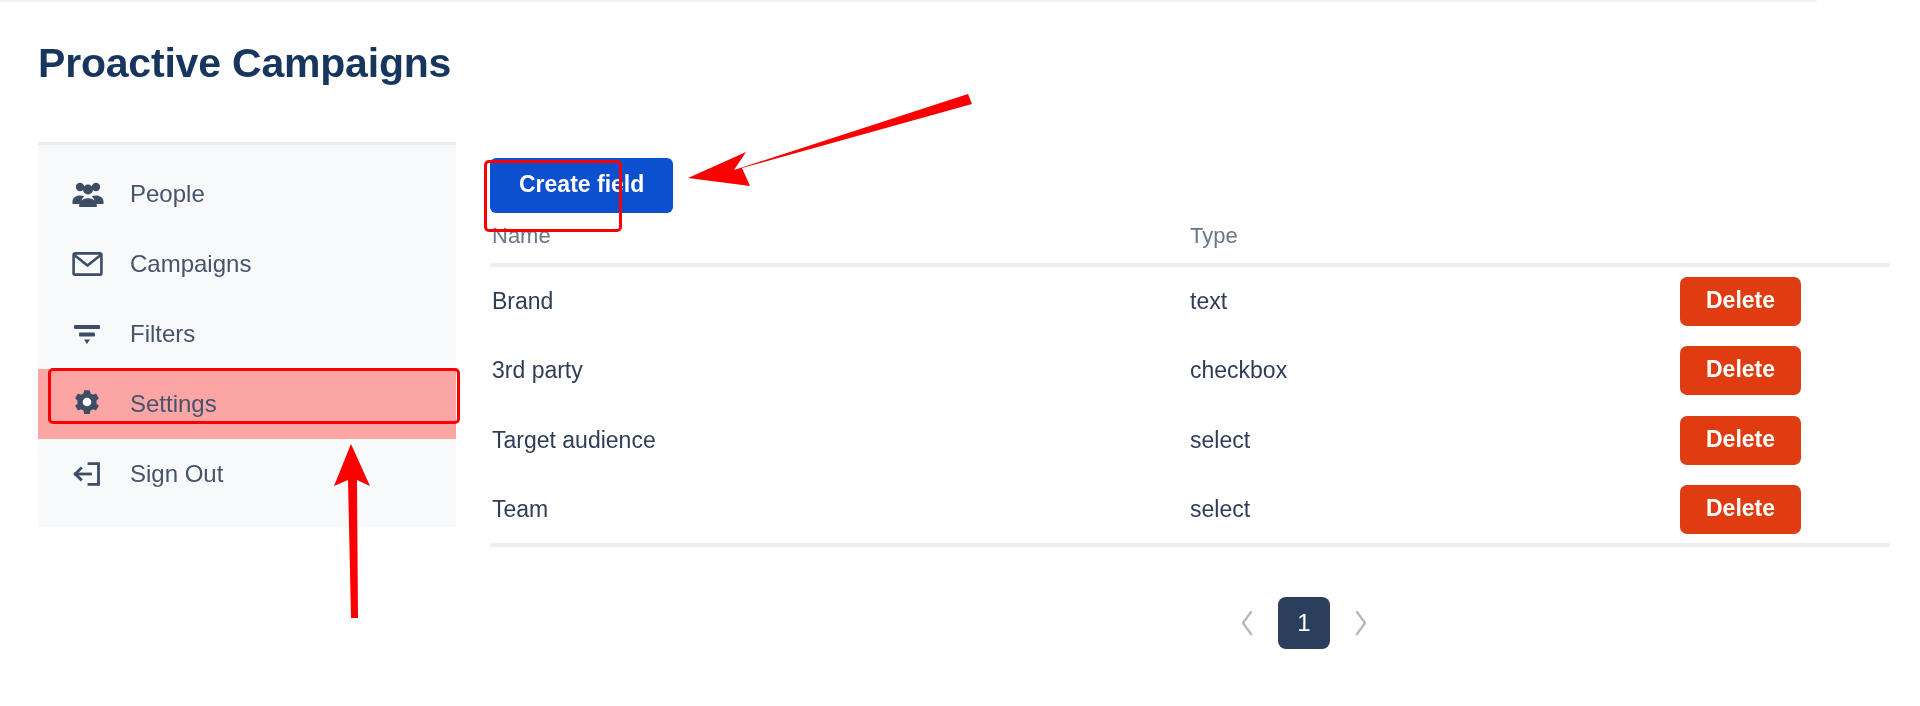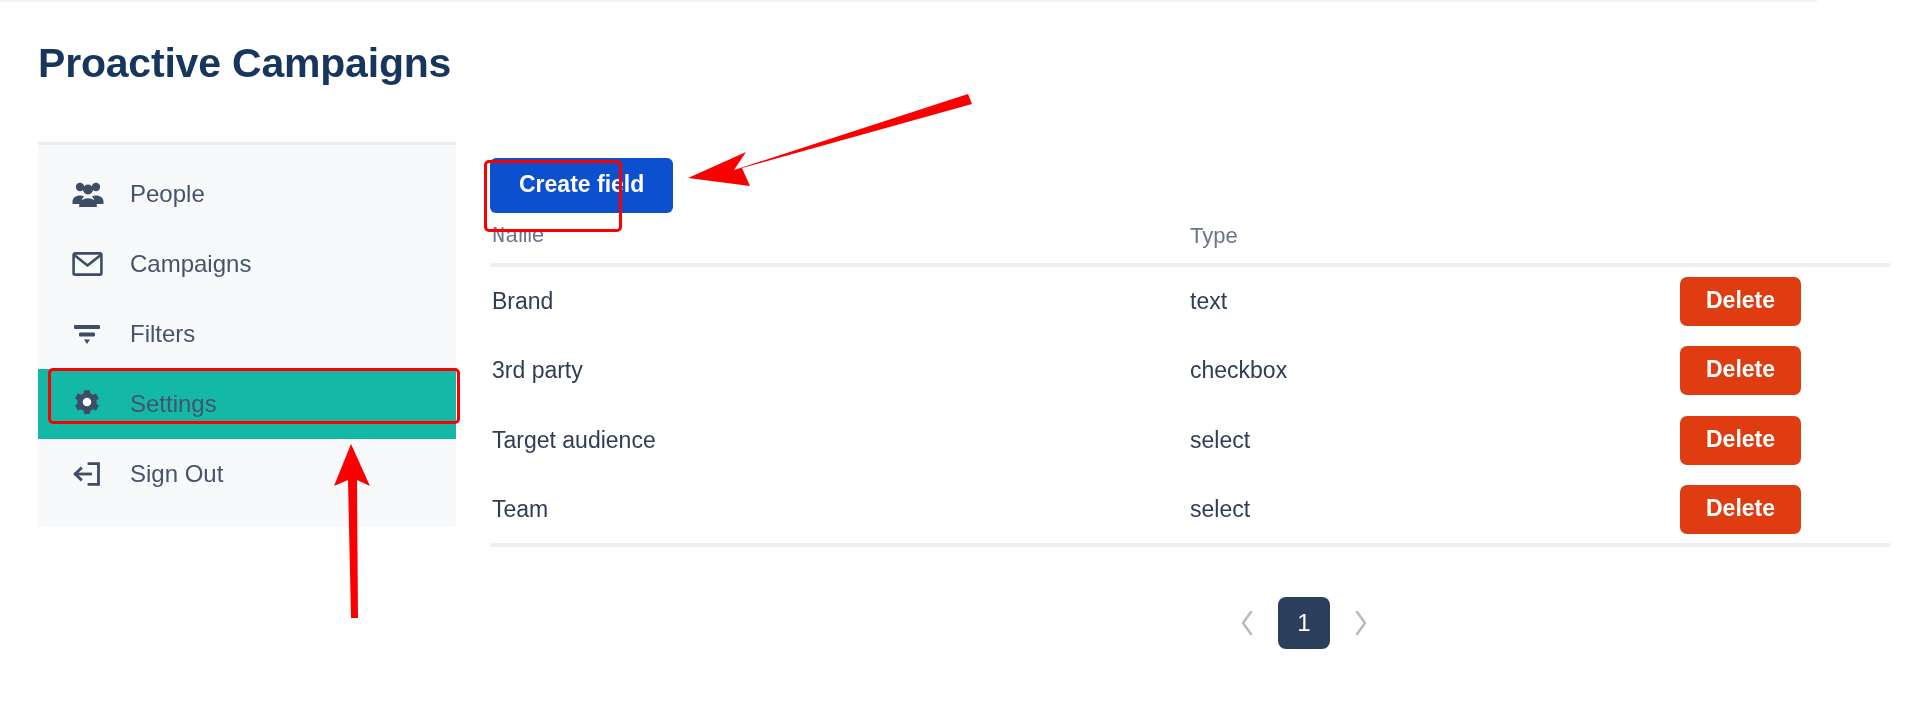--- a/index.html
+++ b/index.html
@@ -46,21 +46,21 @@
   .nav-item {
     position: relative;
     display: flex;
     align-items: center;
     height: 70px;
     padding-left: 34px;
     cursor: pointer;
   }
 
   .nav-item.active {
-    background: #14b8a6;
+    background: #fca5a5;
   }
 
   .nav-icon {
     width: 42px;
     height: 36px;
     display: flex;
     align-items: center;
     justify-content: flex-start;
     color: #3e4d66;
     flex: 0 0 auto;
@@ -106,21 +106,21 @@
 
   .table thead th {
     text-align: left;
     font-size: 22px;
     font-weight: normal;
     color: #6b7689;
     padding: 0 0 14px 0;
     border-bottom: 4px solid #edeff3;
   }
 
-  .table th.col-name  { width: 700px; padding-left: 2px; font-family: Liberation Mono, monospace; }
+  .table th.col-name  { width: 700px; padding-left: 2px; }
   .table th.col-type  { width: 460px; }
   .table th.col-act   { width: 240px; }
 
   .table tbody td {
     font-size: 23px;
     color: #2f3d57;
     height: 70px;
     vertical-align: middle;
     padding: 0;
   }

